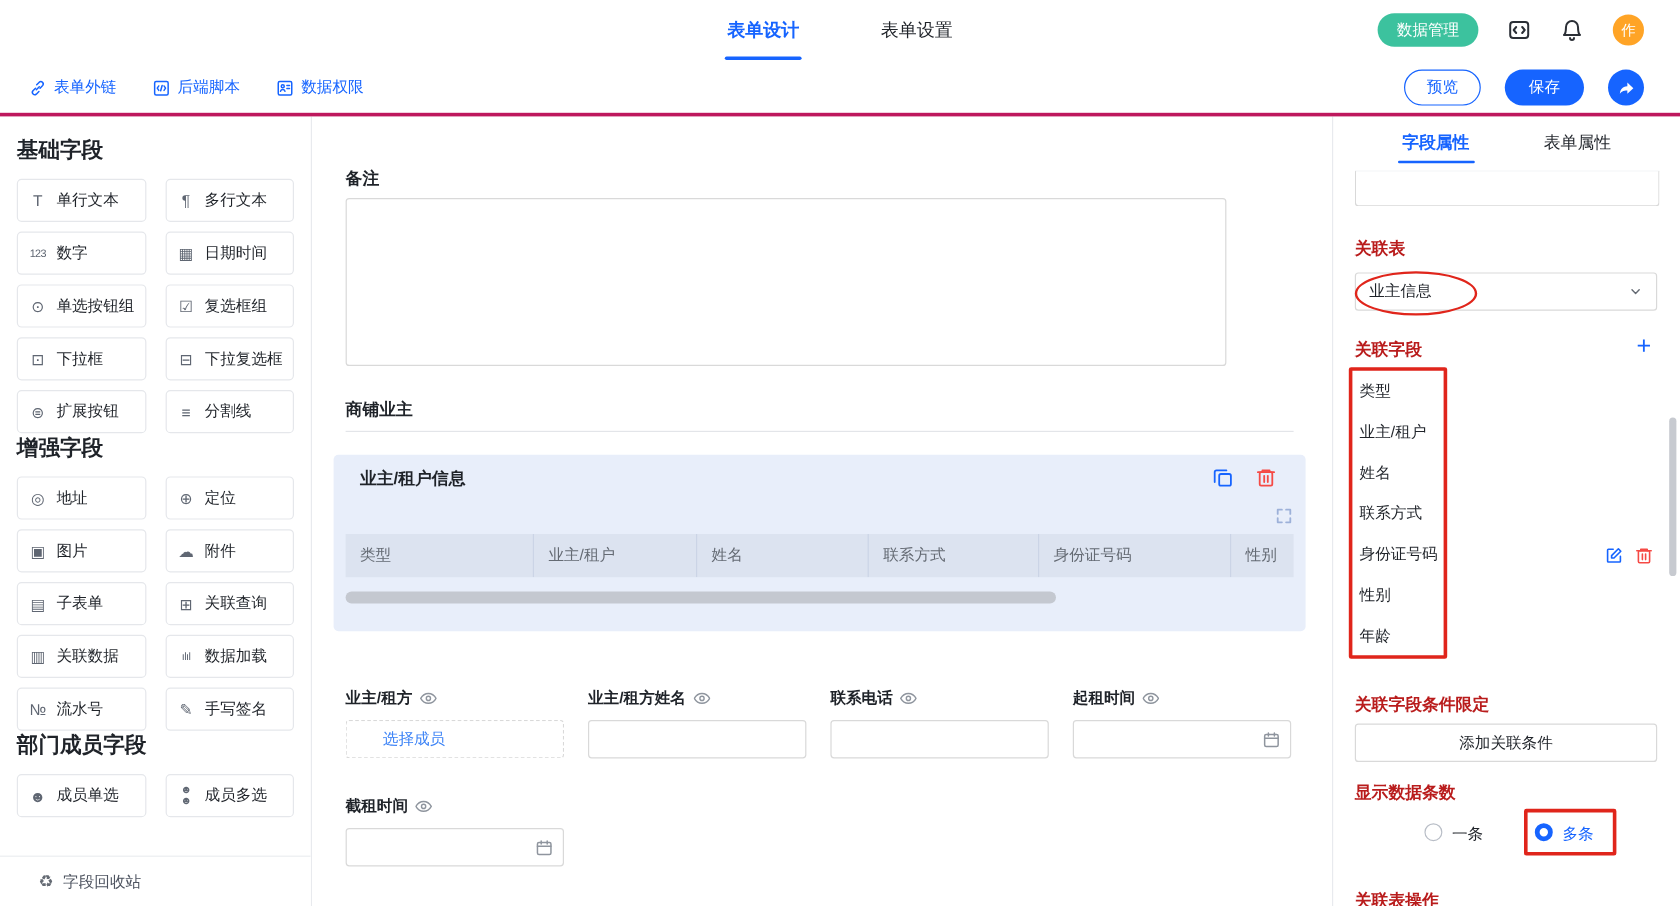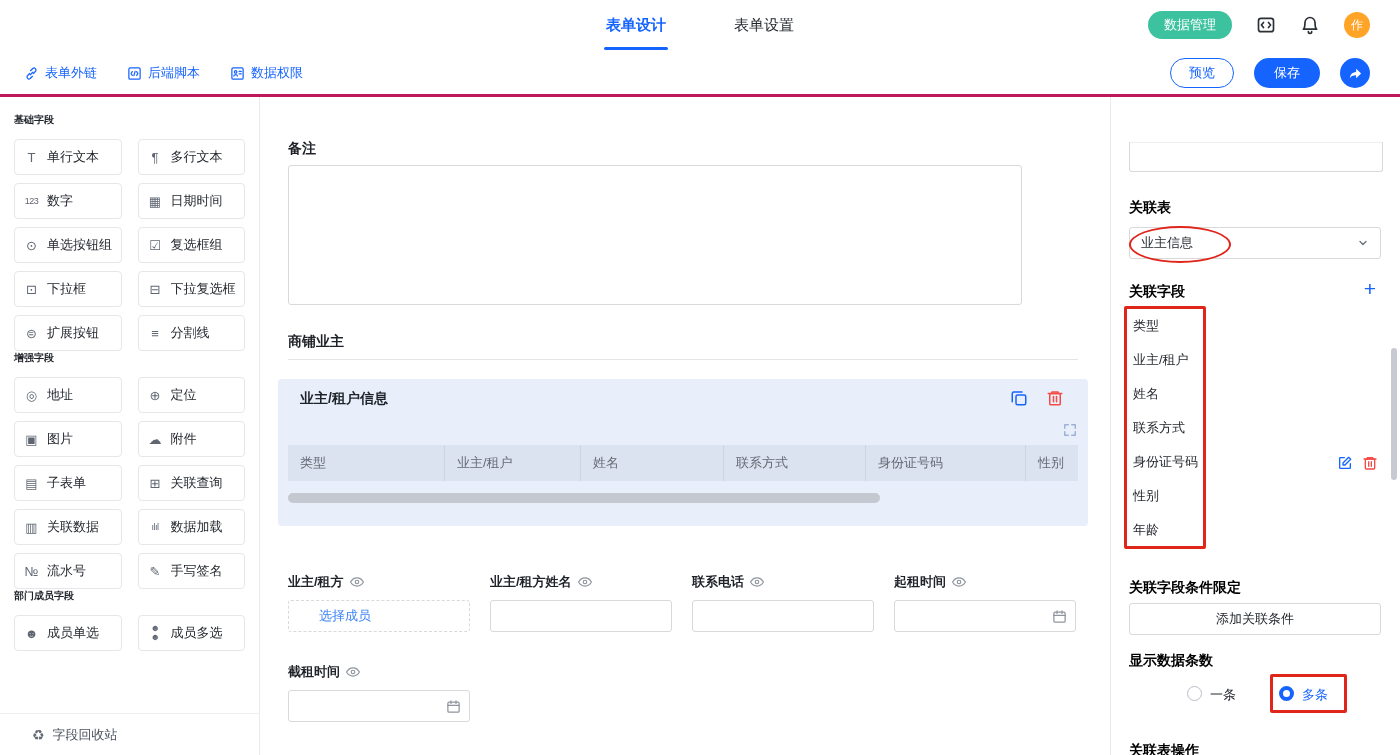--- a/index.html
+++ b/index.html
@@ -27,21 +27,21 @@
   .tb-link{display:flex;align-items:center;gap:6px;color:#1664ff;font-size:13px;cursor:pointer}
   .tb-link svg{width:15px;height:15px}
   .toolbar-right{position:absolute;right:30px;top:0;height:46px;display:flex;align-items:center;gap:20px}
   .btn-outline{height:30px;padding:0 18px;border:1px solid #1664ff;color:#1664ff;border-radius:16px;background:#fff;font-size:13px;cursor:pointer}
   .btn-primary{height:30px;padding:0 20px;background:#1664ff;color:#fff;border:none;border-radius:16px;font-size:13px;cursor:pointer}
   .btn-share{width:30px;height:30px;border-radius:50%;background:#1664ff;display:flex;align-items:center;justify-content:center;border:none;cursor:pointer}
   .btn-share svg{width:15px;height:15px}
 
   
   .sidebar{position:absolute;top:97px;left:0;bottom:0;width:260px;background:#fff;border-right:1px solid #e8eaee;padding:10px 14px 50px;overflow:hidden}
-  .group-title{font-size:10px;font-weight:700;margin:0 0 12px;color:#1f2329}
+  .group-title{font-size:18px;font-weight:700;margin:0 0 12px;color:#1f2329}
   .group:first-child .group-title{margin-top:6px}
   .group-grid{display:grid;grid-template-columns:1fr 1fr;gap:8px 16px}
   .f-item{height:36px;border:1px solid #e5e7eb;border-radius:4px;display:flex;align-items:center;padding:0 8px;gap:7px;background:#fff;cursor:grab}
   .f-icon{width:17px;flex:none;color:#5f6672;font-size:13px;text-align:center;line-height:1}
   .f-icon.small{font-size:9px;letter-spacing:-.5px}
   .f-label{white-space:nowrap;overflow:hidden;font-size:13px;color:#1f2329}
   .recycle{position:absolute;left:0;right:0;bottom:0;height:42px;background:#fff;border-top:1px solid #eceef0;display:flex;align-items:center;gap:8px;padding-left:32px;color:#4e5460;font-size:13px;cursor:pointer}
   .recycle-icon{font-size:14px;color:#646a73}
 
   
@@ -77,21 +77,21 @@
   .f-input.dashed{border-style:dashed;padding-left:30px;cursor:pointer}
   .ph{color:#3b82f6;font-size:13px}
   .cal-icon{position:absolute;right:8px;top:8px;width:15px;height:15px;color:#8f959e;cursor:pointer}
 
   
   .panel{position:absolute;top:97px;right:0;bottom:0;width:290px;background:#fff;border-left:1px solid #e8eaee;overflow:hidden}
   .p-tabs{height:44px;display:flex;justify-content:center;gap:62px;align-items:stretch}
   .p-tab{display:flex;align-items:center;font-size:14px;position:relative;cursor:pointer}
   .p-tab.active{color:#1664ff;font-weight:600}
   .p-tab.active:after{content:"";position:absolute;bottom:5px;left:-4px;right:-4px;height:2px;background:#1664ff;border-radius:1px}
-  .p-label{position:absolute;left:18px;font-size:14px;font-weight:700;color:#000000}
+  .p-label{position:absolute;left:18px;font-size:14px;font-weight:700;color:#b91c1c}
   .partial-input{position:absolute;left:18px;top:45px;width:254px;height:30px;border:1px solid #d9d9d9;border-top-color:#eceef0;border-radius:0 0 3px 3px;background:#fff;cursor:text}
   .p-select{position:absolute;left:18px;top:130px;width:252px;height:32px;border:1px solid #d9d9d9;border-radius:3px;display:flex;align-items:center;padding:0 11px;font-size:13px;background:#fff;cursor:pointer}
   .p-plus{position:absolute;right:24px;top:181px;font-size:21px;color:#1664ff;line-height:1;cursor:pointer;font-weight:400}
   .rel-list{position:absolute;left:18px;top:212px;width:180px}
   .rel-field{height:34px;display:flex;align-items:center;font-size:13px;padding-left:4px;color:#1f2329;cursor:pointer}
   .rel-actions{position:absolute;left:226px;top:358px;display:flex;gap:9px;align-items:center}
   .rel-actions svg{width:16px;height:16px;cursor:pointer}
   .p-btn{position:absolute;left:18px;top:506px;width:252px;height:32px;border:1px solid #d9d9d9;border-radius:3px;background:#fff;font-size:13px;color:#1f2329;display:flex;align-items:center;justify-content:center;cursor:pointer}
   .radio{position:absolute;top:589px;display:flex;gap:8px;align-items:flex-start;font-size:13px;cursor:pointer}
   .rdot{width:15px;height:15px;border-radius:50%;border:1px solid #b9bec7;background:#fff;flex:none}
@@ -396,20 +396,28 @@
             <line x1="8" y1="3" x2="8" y2="7"></line>
             <line x1="16" y1="3" x2="16" y2="7"></line>
           </svg>
       </div>
     </div>
 
   </div>
 </main>
 
 <aside class="panel">
+  <div class="p-tabs">
+    <div class="p-tab active">
+        <span>字段属性</span>
+      </div>
+    <div class="p-tab">
+        <span>表单属性</span>
+      </div>
+  </div>
 
   <div class="partial-input"></div>
 
   <div class="p-label" style="top:102px">关联表</div>
   <div class="p-select">
     <span>业主信息</span>
     <svg class="sel-chevron" viewBox="0 0 24 24" fill="none" stroke="#646a73" stroke-width="2.4" stroke-linecap="round" stroke-linejoin="round">
         <polyline points="6 9 12 15 18 9"></polyline>
       </svg>
   </div>

